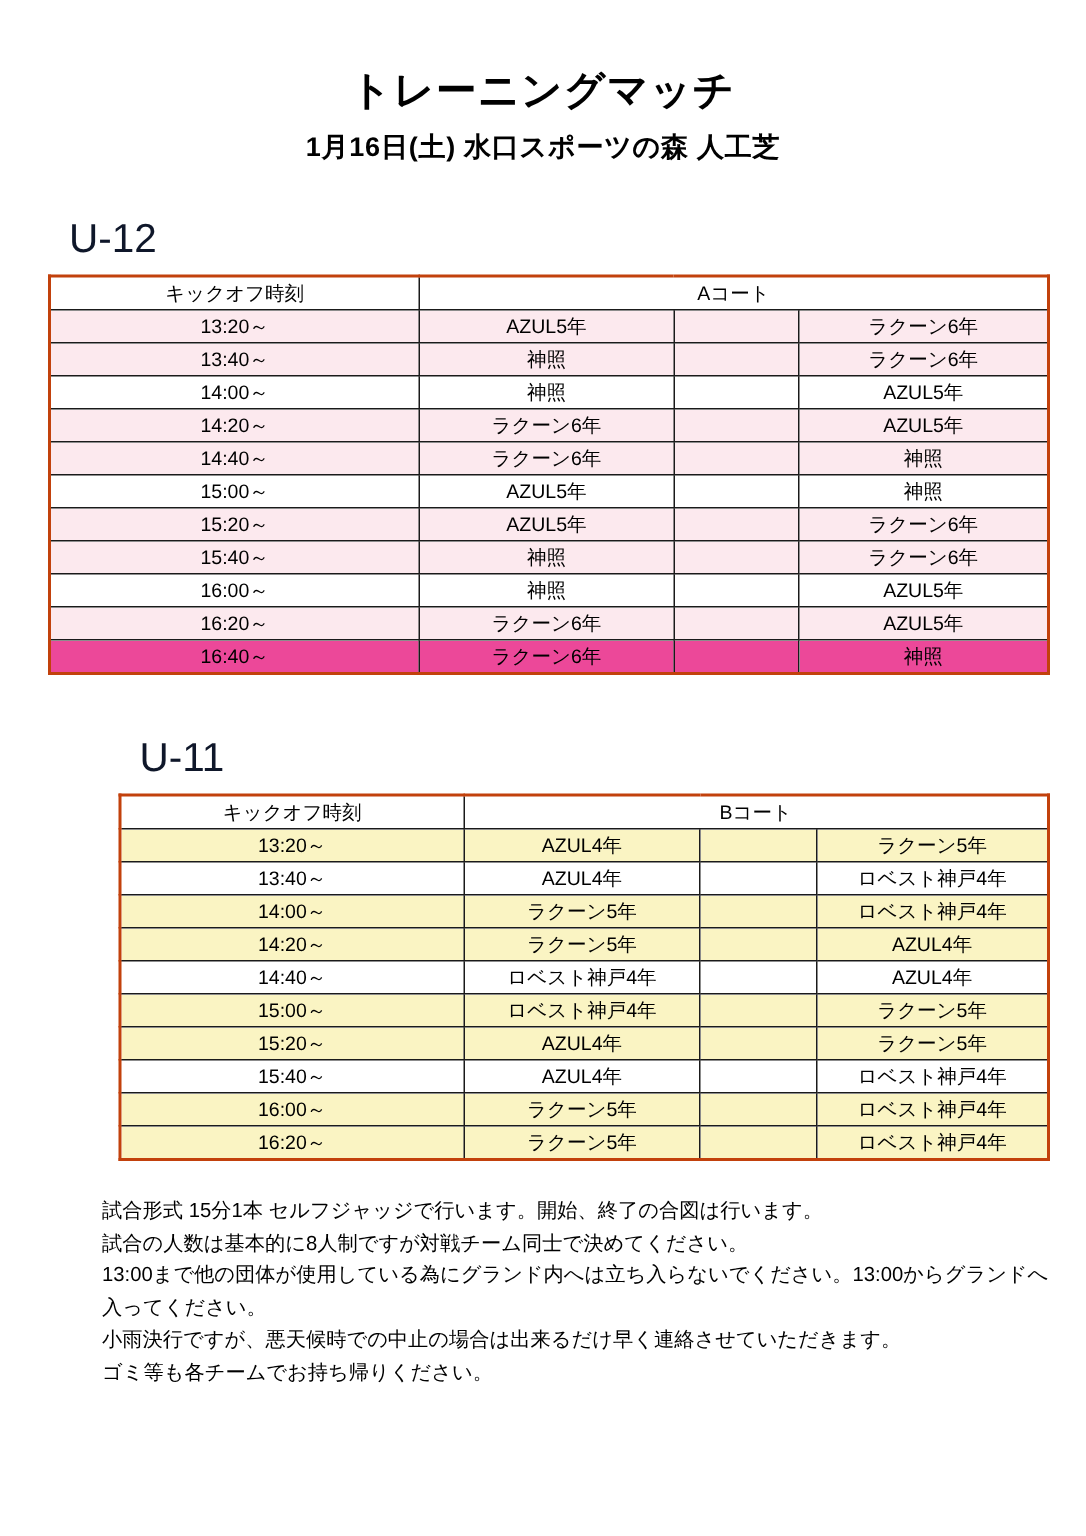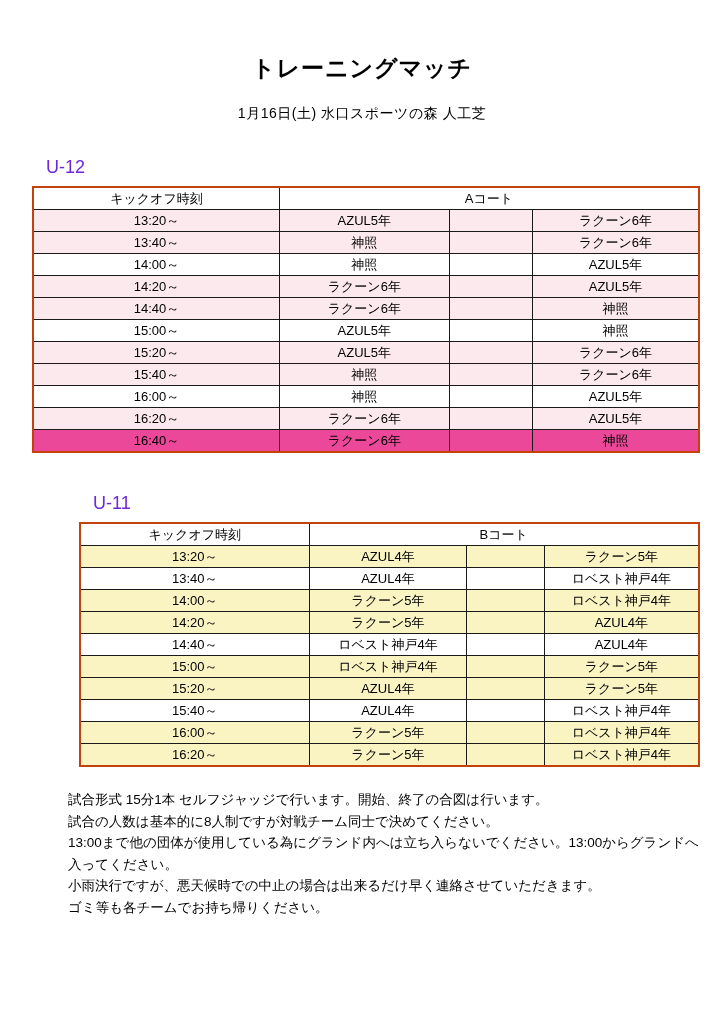--- a/index.html
+++ b/index.html
@@ -11,40 +11,40 @@
   }
   .page {
     position: relative;
     width: 724px;
     height: 1024px;
     background: #ffffff;
     overflow: hidden;
   }
   .title {
     margin: 0;
-    padding-top: 53px;
+    padding-top: 42px;
     text-align: center;
-    font-size: 23px;
+    font-size: 27px;
     font-weight: bold;
     letter-spacing: 1px;
   }
   .subtitle {
-    margin-top: 21px;
+    margin-top: 8px;
     text-align: center;
-    font-size: 14px;
-    font-weight: normal;
+    font-size: 18px;
+    font-weight: bold;
     letter-spacing: 0.5px;
   }
   .content {
     padding: 0 24px 0 32px;
   }
   .section-label {
-    font-size: 18px;
+    font-size: 27px;
     font-weight: 500;
-    color: #6d28d9;
+    color: #0f172a;
     margin: 0 0 8px 14px;
   }
   .section-u12 { margin-top: 34px; }
   .section-u11 { margin-top: 40px; padding-left: 47px; }
   table.match-table {
     width: 100%;
     border-collapse: collapse;
     table-layout: fixed;
     border: 2px solid #c2410c;
   }

